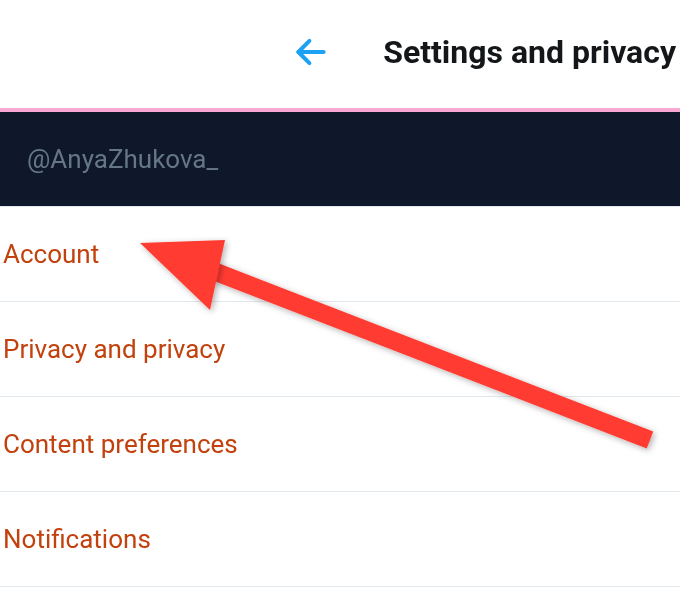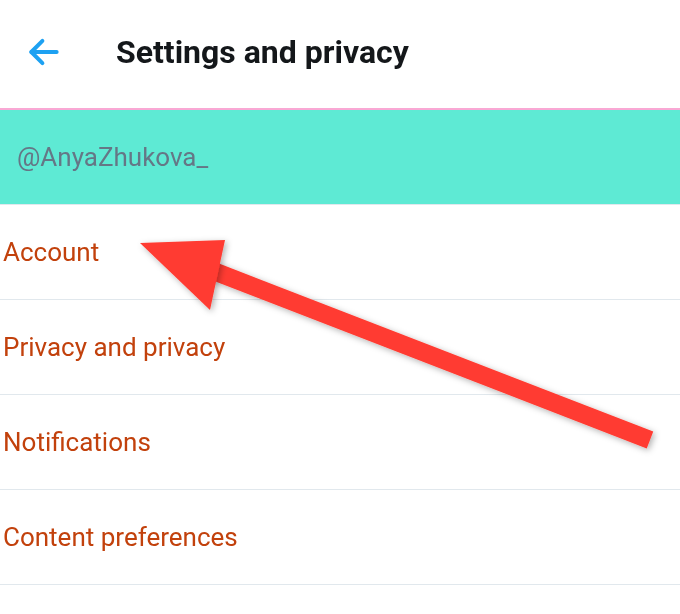--- a/index.html
+++ b/index.html
@@ -11,22 +11,23 @@
       font-family: -apple-system, BlinkMacSystemFont, "Segoe UI", Roboto, Helvetica, Arial, sans-serif;
       background: #ffffff;
       width: 680px;
       height: 614px;
       overflow: hidden;
       position: relative;
     }
     .header {
       display: flex;
       align-items: center;
-      padding: 28px 16px 32px 20px;
-      border-bottom: 2px solid #f9a8d4;
+      padding: 28px 4px 32px 20px;
+      border-bottom: 4px solid #f9a8d4;
+      justify-content: flex-end;
     }
     .back-button {
       width: 48px;
       height: 48px;
       display: flex;
       align-items: center;
       justify-content: center;
       cursor: pointer;
       flex-shrink: 0;
     }
@@ -34,22 +35,22 @@
       width: 38px;
       height: 38px;
     }
     .page-title {
       font-size: 32px;
       font-weight: 700;
       color: #14171a;
       margin-left: 48px;
     }
     .username-section {
-      background: #5eead4;
-      padding: 32px 17px;
+      background: #0f172a;
+      padding: 32px 27px;
       border-bottom: 1px solid #e1e8ed;
     }
     .username {
       font-size: 26px;
       color: #657786;
       font-weight: 400;
     }
     .settings-list {
       list-style: none;
     }
@@ -86,24 +87,24 @@
 </div>
 
 <ul class="settings-list">
   <li class="settings-item">
     <span>Account</span>
   </li>
   <li class="settings-item">
     <span>Privacy and privacy</span>
   </li>
   <li class="settings-item">
-    <span>Notifications</span>
+    <span>Content preferences</span>
   </li>
   <li class="settings-item">
-    <span>Content preferences</span>
+    <span>Notifications</span>
   </li>
 </ul>
 
 <svg class="annotation-arrow" width="540" height="250" viewBox="0 0 540 250">
   <defs>
     <filter id="shadow" x="-20%" y="-20%" width="140%" height="140%">
       <feDropShadow dx="2" dy="2" stdDeviation="3" flood-opacity="0.3"></feDropShadow>
     </filter>
   </defs>
   <line x1="520" y1="215" x2="55" y2="35" stroke="#ff3b30" stroke-width="18" filter="url(#shadow)"></line>

